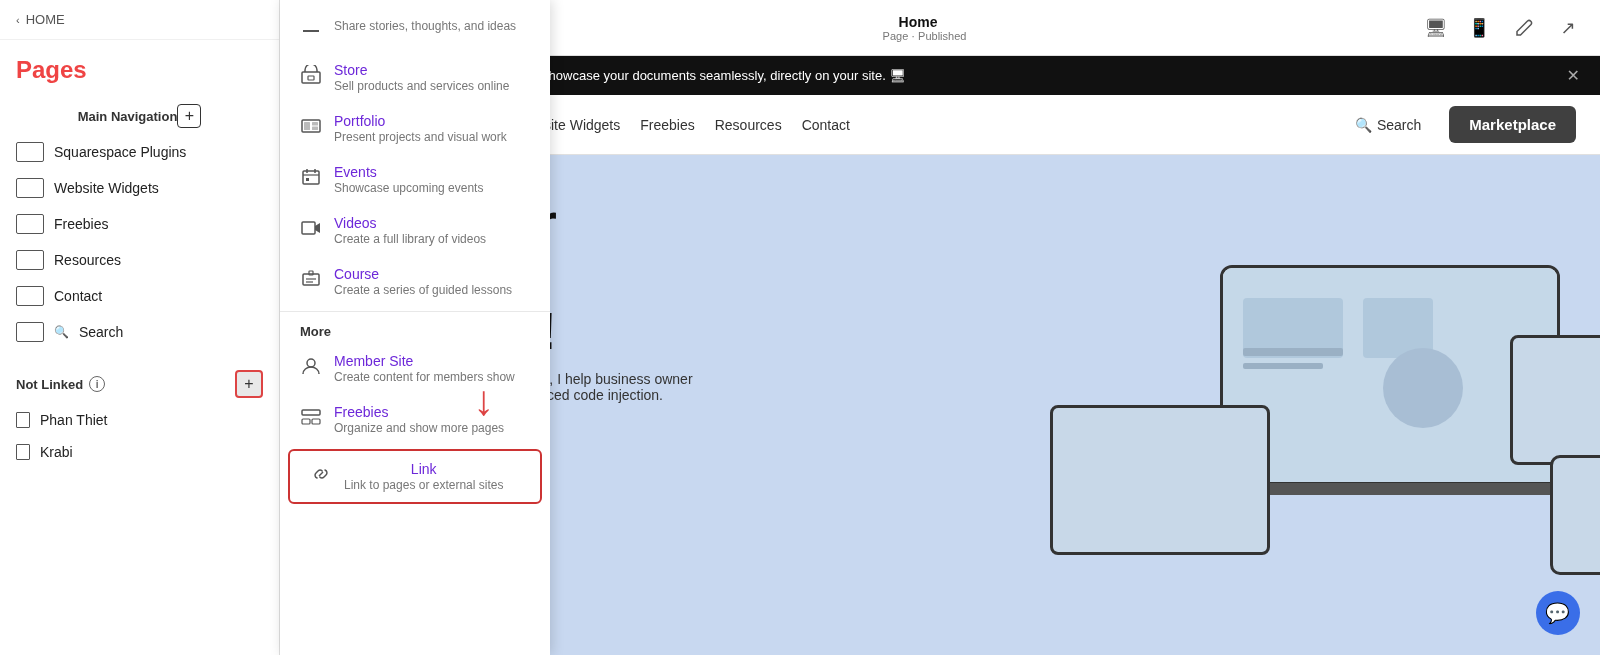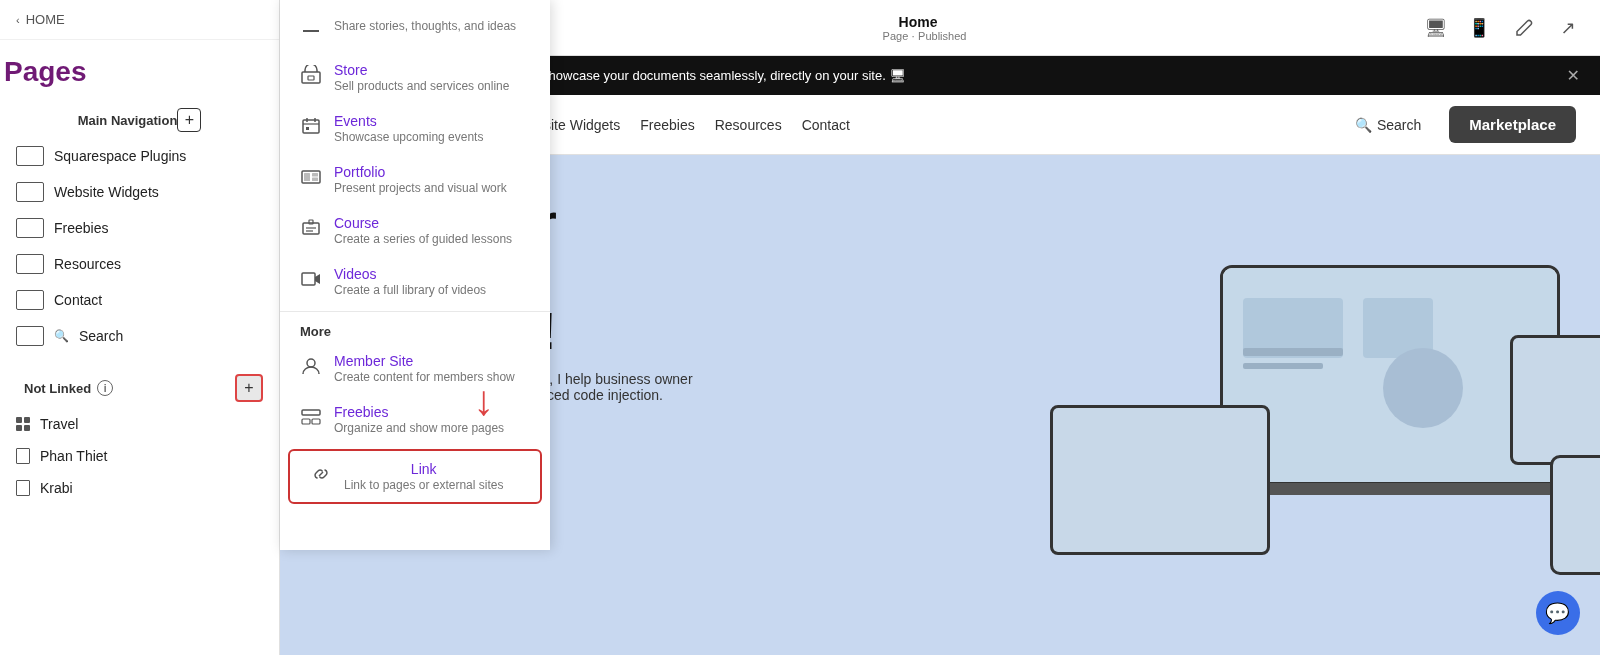--- a/index.html
+++ b/index.html
@@ -22,24 +22,24 @@
       align-items: center;
       gap: 6px;
       padding: 12px 16px;
       font-size: 13px;
       color: #555;
       border-bottom: 1px solid #f0f0f0;
       cursor: pointer;
     }
     .sidebar-back .chevron { font-size: 11px; }
     .sidebar-title {
-      font-size: 28px;
+      font-size: 24px;
       font-weight: 700;
-      padding: 16px 4px 8px;
-      color: #701a75;
+      padding: 16px 16px 8px;
+      color: #ef4444;
     }
     .sidebar-section-label {
       display: flex;
       align-items: center;
       justify-content: center;
       padding: 12px 16px 6px;
     }
     .sidebar-section-label span {
       font-size: 13px;
       font-weight: 600;
@@ -71,21 +71,21 @@
     }
     .sidebar-section-sep { height: 8px; }
     .not-linked-label {
       display: flex;
       align-items: center;
       justify-content: space-between;
       padding: 12px 16px 6px;
     }
     .not-linked-label .left {
       display: flex; align-items: center; gap: 6px;
-      font-size: 13px; font-weight: 600; color: #333; margin-left: 8px;
+      font-size: 13px; font-weight: 600; color: #333;
     }
     .not-linked-label .info-circle {
       width: 16px; height: 16px;
       border: 1.5px solid #666;
       border-radius: 50%;
       display: flex; align-items: center; justify-content: center;
       font-size: 10px; color: #666;
     }
     .not-linked-add-btn {
       width: 28px; height: 28px;
@@ -108,21 +108,21 @@
     }
 
     
     .dropdown-panel {
       position: absolute;
       left: 280px;
       top: 0;
       width: 270px;
       background: #fff;
       box-shadow: 2px 0 12px rgba(0,0,0,0.15);
-      height: 550px;
+      height: 655px;
       z-index: 20;
       overflow-y: auto;
       padding: 8px 0;
     }
     .dropdown-item-icon {
       width: 22px; height: 22px;
       flex-shrink: 0;
       margin-top: 2px;
       display: flex; align-items: center; justify-content: center;
     }
@@ -423,29 +423,20 @@
 
   <div class="not-linked-label">
     <div class="left">
       <span>Not Linked</span>
       <div class="info-circle">i</div>
     </div>
     <div class="not-linked-add-btn">+</div>
   </div>
 
   <div class="sidebar-nav-item">
-    <div class="grid-icon">
-      <div></div>
-        <div></div>
-        <div></div>
-        <div></div>
-    </div>
-    <span>Travel</span>
-  </div>
-  <div class="sidebar-nav-item">
     <div class="page-icon"></div>
     <span>Phan Thiet</span>
   </div>
   <div class="sidebar-nav-item">
     <div class="page-icon"></div>
     <span>Krabi</span>
   </div>
 </div>
 
 <div class="dropdown-panel">
@@ -465,20 +456,35 @@
     <div class="dropdown-item-icon">
       <svg width="20" height="20" viewBox="0 0 20 20" fill="none">
         <rect x="1" y="7" width="18" height="11" rx="1" stroke="#555" stroke-width="1.5" fill="none"></rect>
         <path d="M4 7V5a6 6 0 0112 0v2" stroke="#555" stroke-width="1.5" fill="none"></path>
         <rect x="7" y="11" width="6" height="4" rx="0.5" stroke="#555" stroke-width="1.2" fill="none"></rect>
       </svg>
     </div>
     <div class="dropdown-item-text">
       <div class="title">Store</div>
       <div class="subtitle">Sell products and services online</div>
+    </div>
+  </div>
+
+  <div class="dropdown-item-shared">
+    <div class="dropdown-item-icon">
+      <svg width="20" height="20" viewBox="0 0 20 20" fill="none">
+        <rect x="1" y="4" width="18" height="12" rx="1" stroke="#555" stroke-width="1.5" fill="none"></rect>
+        <rect x="3" y="6" width="6" height="8" rx="0.5" fill="#bbb"></rect>
+        <rect x="11" y="6" width="6" height="3.5" rx="0.5" fill="#bbb"></rect>
+        <rect x="11" y="10.5" width="6" height="3.5" rx="0.5" fill="#bbb"></rect>
+      </svg>
+    </div>
+    <div class="dropdown-item-text">
+      <div class="title">Portfolio</div>
+      <div class="subtitle">Present projects and visual work</div>
     </div>
   </div>
 
   <div class="dropdown-item-shared">
     <div class="dropdown-item-icon">
       <svg width="20" height="20" viewBox="0 0 20 20" fill="none">
         <rect x="2" y="4" width="16" height="13" rx="1" stroke="#555" stroke-width="1.5" fill="none"></rect>
         <line x1="6" y1="2" x2="6" y2="6" stroke="#555" stroke-width="1.5"></line>
         <line x1="14" y1="2" x2="14" y2="6" stroke="#555" stroke-width="1.5"></line>
         <line x1="2" y1="8" x2="18" y2="8" stroke="#555" stroke-width="1.2"></line>
@@ -487,57 +493,42 @@
     </div>
     <div class="dropdown-item-text">
       <div class="title">Events</div>
       <div class="subtitle">Showcase upcoming events</div>
     </div>
   </div>
 
   <div class="dropdown-item-shared">
     <div class="dropdown-item-icon">
       <svg width="20" height="20" viewBox="0 0 20 20" fill="none">
-        <rect x="1" y="4" width="18" height="12" rx="1" stroke="#555" stroke-width="1.5" fill="none"></rect>
-        <rect x="3" y="6" width="6" height="8" rx="0.5" fill="#bbb"></rect>
-        <rect x="11" y="6" width="6" height="3.5" rx="0.5" fill="#bbb"></rect>
-        <rect x="11" y="10.5" width="6" height="3.5" rx="0.5" fill="#bbb"></rect>
-      </svg>
-    </div>
-    <div class="dropdown-item-text">
-      <div class="title">Portfolio</div>
-      <div class="subtitle">Present projects and visual work</div>
+        <rect x="1" y="4" width="13" height="12" rx="1" stroke="#555" stroke-width="1.5" fill="none"></rect>
+        <polygon points="14,8 19,5 19,15 14,12" fill="#555"></polygon>
+      </svg>
+    </div>
+    <div class="dropdown-item-text">
+      <div class="title">Videos</div>
+      <div class="subtitle">Create a full library of videos</div>
     </div>
   </div>
 
   <div class="dropdown-item-shared">
     <div class="dropdown-item-icon">
       <svg width="20" height="20" viewBox="0 0 20 20" fill="none">
         <rect x="2" y="5" width="16" height="11" rx="1" stroke="#555" stroke-width="1.5" fill="none"></rect>
         <rect x="8" y="2" width="4" height="4" rx="0.5" stroke="#555" stroke-width="1.2" fill="none"></rect>
         <line x1="5" y1="10" x2="15" y2="10" stroke="#555" stroke-width="1.2"></line>
         <line x1="5" y1="13" x2="12" y2="13" stroke="#555" stroke-width="1.2"></line>
       </svg>
     </div>
     <div class="dropdown-item-text">
       <div class="title">Course</div>
       <div class="subtitle">Create a series of guided lessons</div>
-    </div>
-  </div>
-
-  <div class="dropdown-item-shared">
-    <div class="dropdown-item-icon">
-      <svg width="20" height="20" viewBox="0 0 20 20" fill="none">
-        <rect x="1" y="4" width="13" height="12" rx="1" stroke="#555" stroke-width="1.5" fill="none"></rect>
-        <polygon points="14,8 19,5 19,15 14,12" fill="#555"></polygon>
-      </svg>
-    </div>
-    <div class="dropdown-item-text">
-      <div class="title">Videos</div>
-      <div class="subtitle">Create a full library of videos</div>
     </div>
   </div>
 
   <div class="divider-line"></div>
   <div class="more-label">More</div>
 
   <div class="dropdown-item-shared">
     <div class="dropdown-item-icon">
       <svg width="20" height="20" viewBox="0 0 20 20" fill="none">
         <circle cx="10" cy="7" r="4" stroke="#555" stroke-width="1.5" fill="none"></circle>

